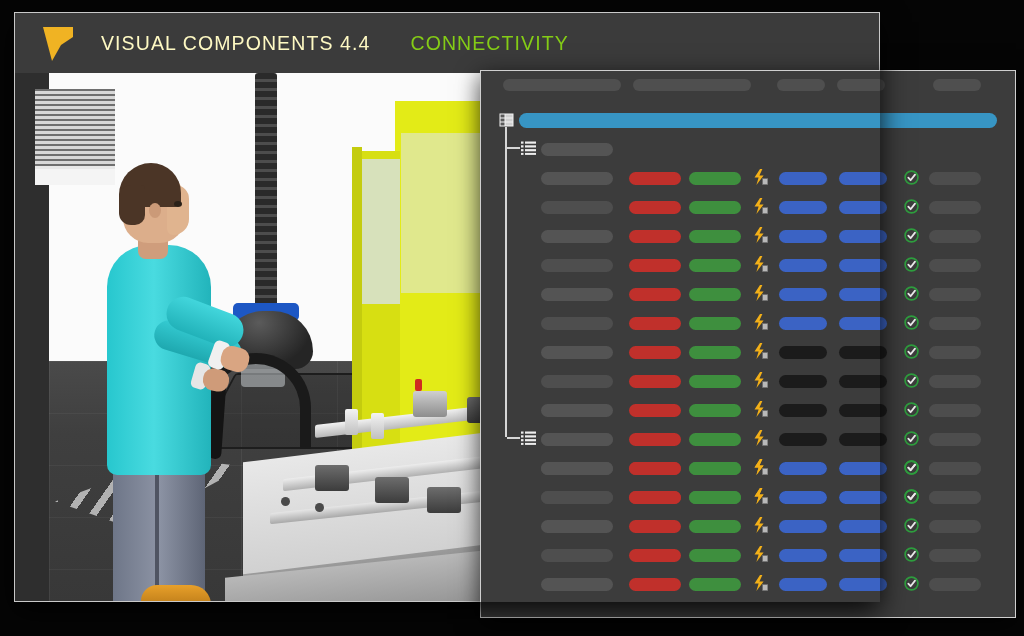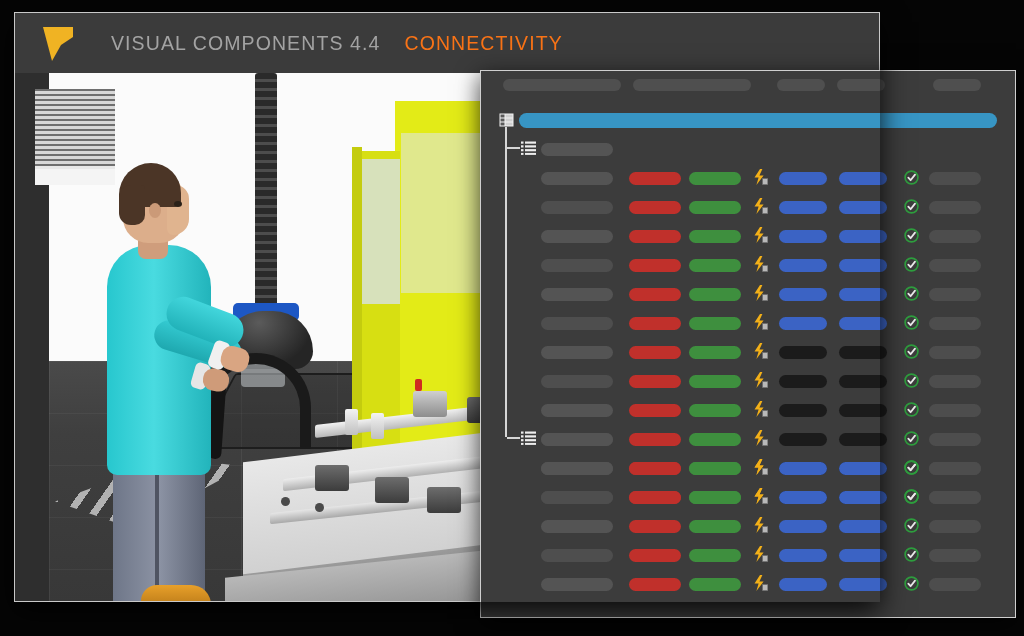--- a/index.html
+++ b/index.html
@@ -21,27 +21,27 @@
     overflow: hidden;
   }
   #title-bar {
     position: absolute; left: 0; top: 0; width: 100%; height: 60px;
     background: #3b3b3b;
     display: flex; align-items: center;
   }
   #logo-mark { margin-left: 26px; width: 44px; height: 40px; position: relative; }
   #logo-mark svg { display: block; }
   #app-title {
-    margin-left: 26px;
-    color: #a3a3a3; font-size: 19.5px; letter-spacing: 1.1px; font-weight: 400;
+    margin-left: 16px;
+    color: #fef9c3; font-size: 19.5px; letter-spacing: 1.1px; font-weight: 400;
     white-space: nowrap;
   }
   #module-title {
-    margin-left: 24px;
-    color: #f97316; font-size: 19.5px; letter-spacing: 1.1px; font-weight: 400;
+    margin-left: 40px;
+    color: #84cc16; font-size: 19.5px; letter-spacing: 1.1px; font-weight: 400;
     white-space: nowrap;
   }
 
   
   #viewport {
     position: absolute; left: 0; top: 60px; width: 866px; height: 530px;
     overflow: hidden; background: #2e2e2e;
   }
   .vp-layer { position: absolute; }
   #wall { left: 34px; top: 0px; width: 832px; height: 290px; background: #fbfbfb; }

